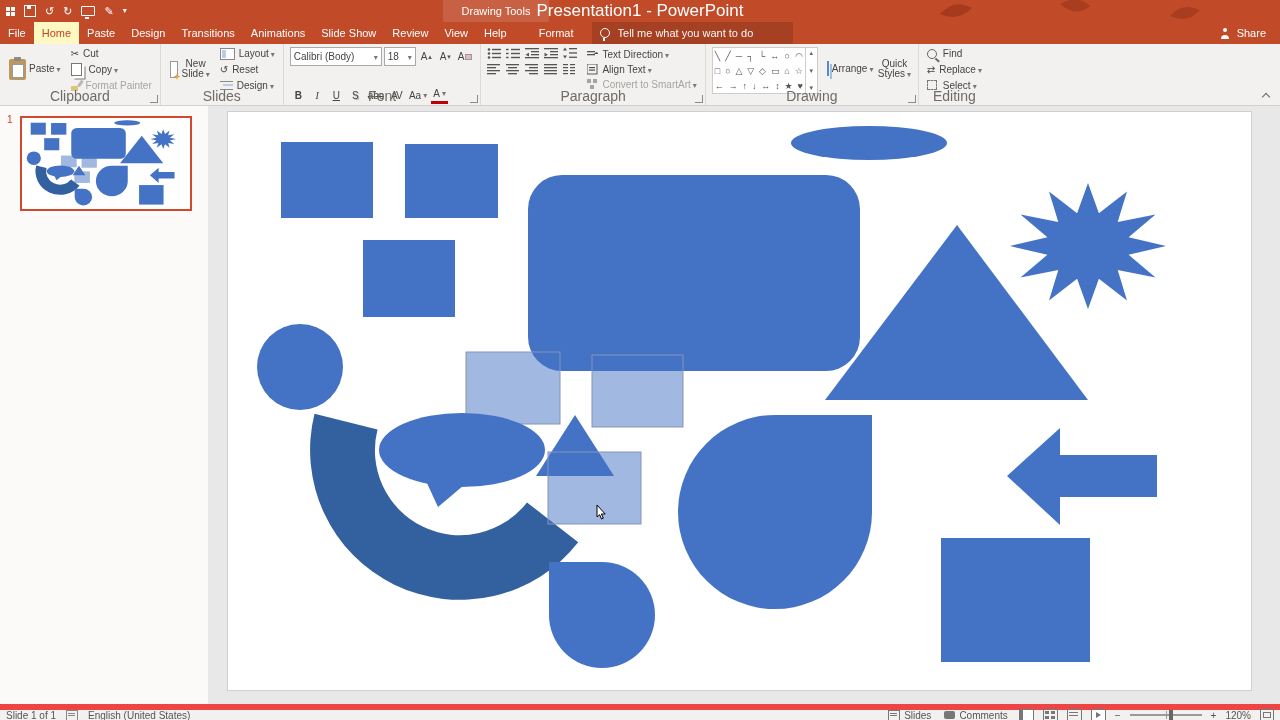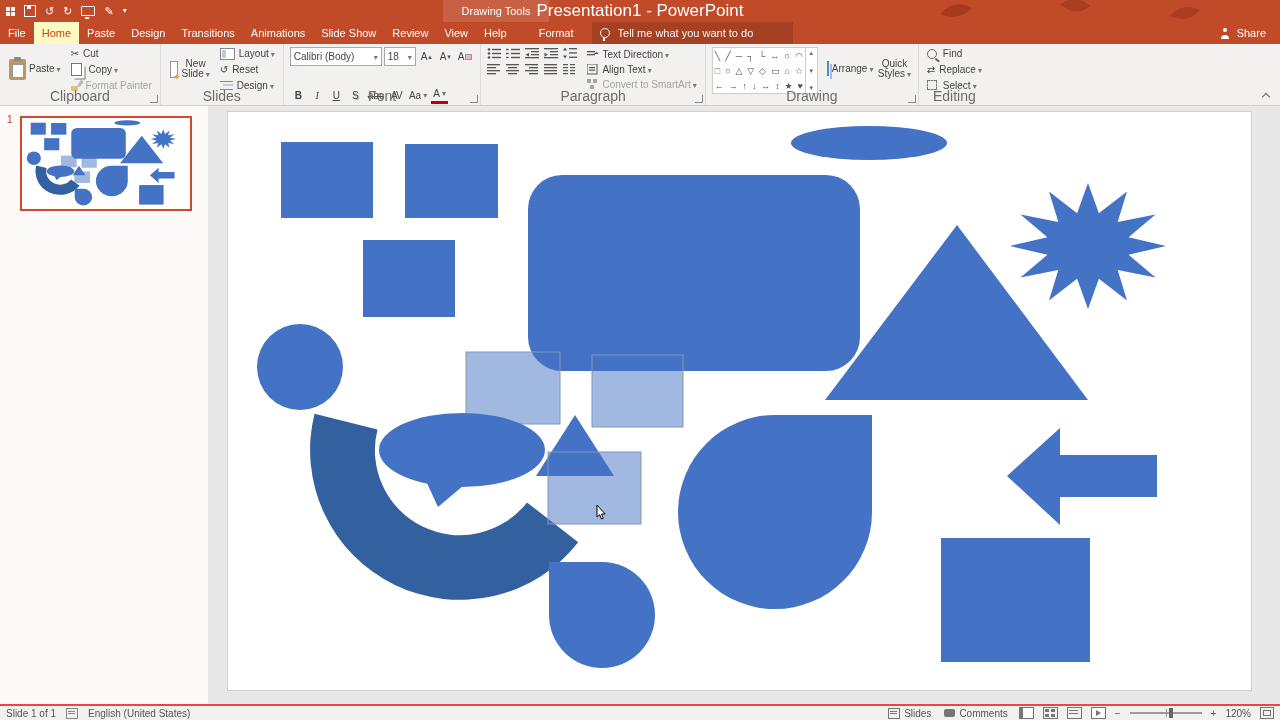--- a/index.html
+++ b/index.html
@@ -115,21 +115,21 @@
 
   
   .thumbpanel{position:absolute;left:0;top:106px;width:208px;bottom:16px;background:#FBFAF9;border-right:1px solid #D9D6D3}
   .thumb-num{position:absolute;left:7px;top:8px;font-size:10px;color:#C8431F}
   .thumb{position:absolute;left:20px;top:10px;width:172px;height:95px;background:#fff;border:2px solid #D0492C;box-sizing:border-box}
   .editor{position:absolute;left:208px;top:106px;right:0;bottom:16px;background:#E8E8E8}
   .slide{position:absolute;left:20px;top:6px;width:1023px;height:578px;background:#fff;outline:1px solid #D0D0D0}
   .cursor{position:absolute;left:368px;top:393px;pointer-events:none}
 
   
-  .statusbar{position:absolute;left:0;right:0;bottom:0;height:16px;background:#F3F1EF;border-top:2px solid #ef4444;display:flex;align-items:center;font-size:10px;color:#555;padding:0 6px;box-sizing:border-box;gap:10px}
+  .statusbar{position:absolute;left:0;right:0;bottom:0;height:16px;background:#F3F1EF;border-top:6px solid #ef4444;display:flex;align-items:center;font-size:10px;color:#555;padding:0 6px;box-sizing:border-box;gap:10px}
   .sb-right{margin-left:auto;display:flex;align-items:center;gap:9px}
   .ic-proof{width:10px;height:9px;border:1px solid #888;background:linear-gradient(#888,#888) 1px 2px/7px 1px no-repeat,linear-gradient(#888,#888) 1px 4.5px/7px 1px no-repeat}
   .ic-notes{width:10px;height:9px;border:1px solid #777;background:linear-gradient(#777,#777) 1px 2px/7px 1px no-repeat,linear-gradient(#777,#777) 1px 4.5px/7px 1px no-repeat}
   .ic-comment{width:11px;height:8px;background:#777;border-radius:2px;position:relative}
   .ic-comment::after{content:"";position:absolute;left:2px;bottom:-3px;border:3px solid transparent;border-top-color:#777}
   .vic{width:13px;height:10px;border:1px solid #777;position:relative;background:#fff}
   .vic-normal::before{content:"";position:absolute;left:0;top:0;bottom:0;width:3px;background:#777}
   .vic-sorter{background:
     linear-gradient(#777,#777) 1px 1px/4px 3px no-repeat,
     linear-gradient(#777,#777) 7px 1px/4px 3px no-repeat,

